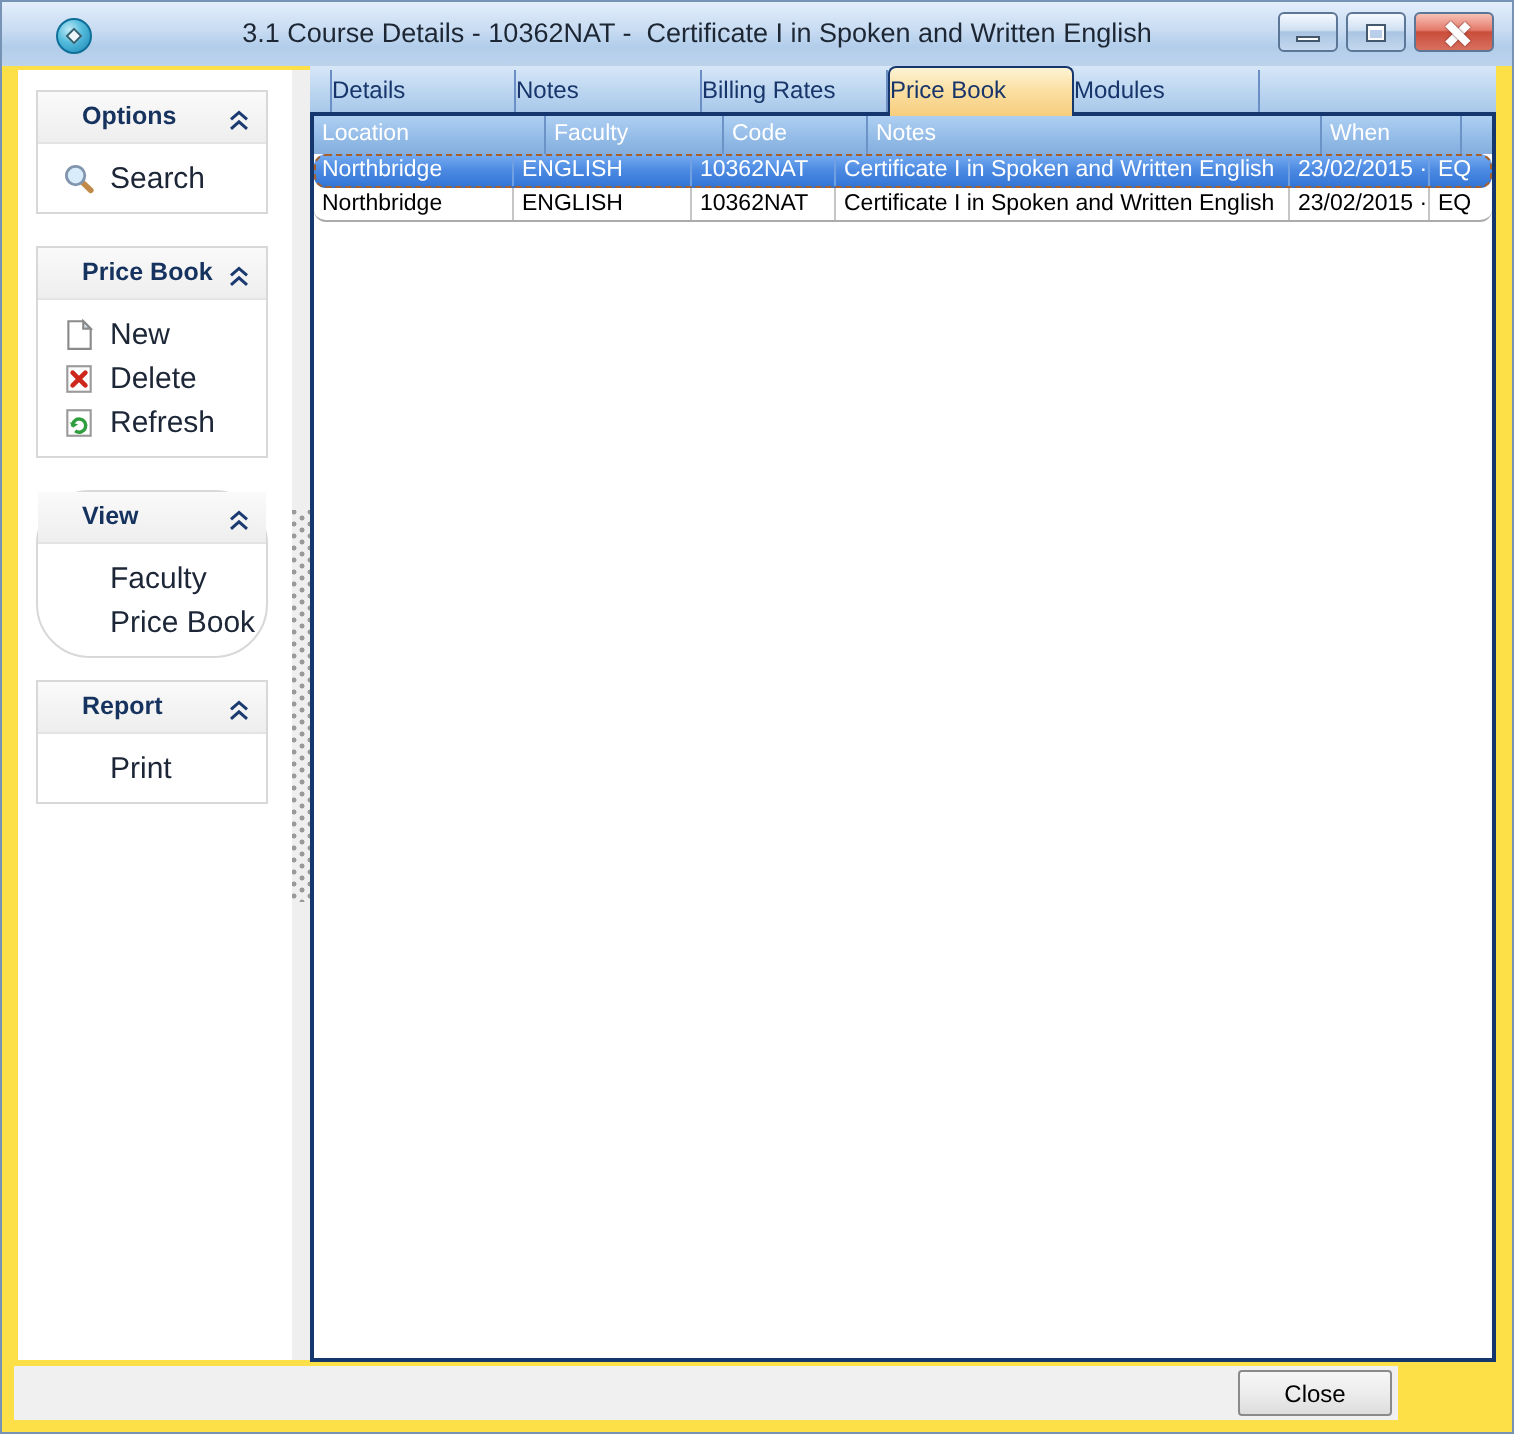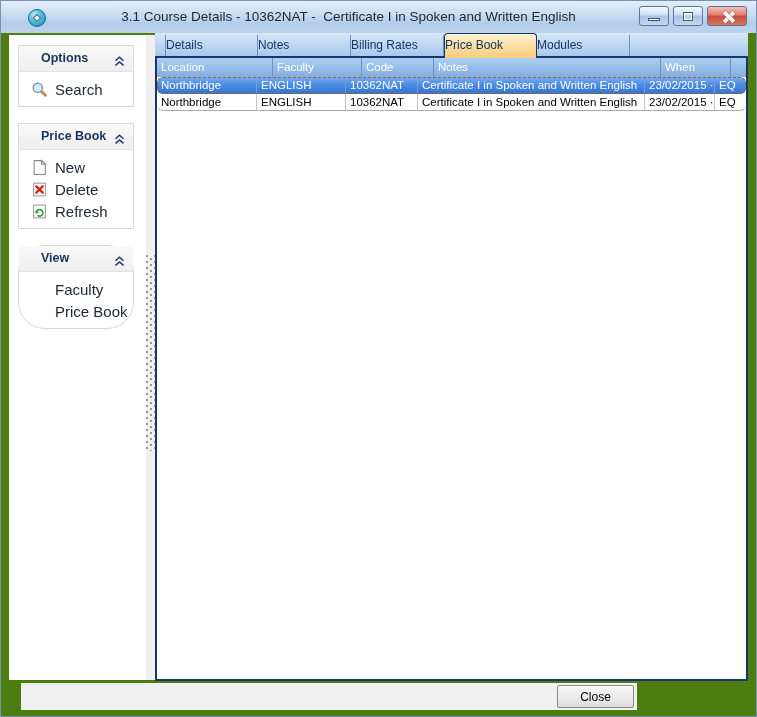--- a/index.html
+++ b/index.html
@@ -1,19 +1,19 @@
 <!DOCTYPE html>
 <html><head>
 <meta charset="utf-8">
 <style>
   * { margin:0; padding:0; box-sizing:border-box; }
   html,body { width:757px; height:717px; overflow:hidden; }
   body { font-family:"Liberation Sans", sans-serif; background:#b9cfe9; }
 
-  .window { position:absolute; inset:0; background:#4d7c0f; box-shadow:inset 0 0 0 1px #7692b5;padding-left:34px; }
+  .window { position:absolute; inset:0; background:#fde047; box-shadow:inset 0 0 0 1px #7692b5;padding-left:34px; }
 
   
   .titlebar { position:absolute; left:1px; top:1px; right:1px; height:32px;
     background:linear-gradient(180deg,#e3eefb 0%,#c7dbf2 45%,#b2cdea 70%,#bdd3ec 100%); }
   .app-icon { position:absolute; left:27px; top:8px; width:18px; height:18px; border-radius:50%;
     background:radial-gradient(circle at 35% 30%, #bfe9f6 0%, #58bede 40%, #1886b4 100%);
     border:1px solid #0f6f99; }
   .app-icon .diamond { position:absolute; left:5px; top:5px; width:6px; height:6px;
     background:#eef6fb; border:1px solid #30606f; transform:rotate(45deg); }
   .title { position:absolute; left:60px; right:120px; top:0; height:32px; line-height:32px;
@@ -79,21 +79,21 @@
   .th:last-child { flex:1; border-right:none; }
   .trow { display:flex; height:17px; background:#ffffff; border-bottom:1px solid #ababab; cursor:default;border-radius:6px; }
   .td { font-size:11.5px; color:#000000; line-height:16px; padding-left:4px;
     border-right:1px solid #c6c6c6; white-space:nowrap; overflow:hidden; flex:none; }
   .td:last-child { flex:1; border-right:none; }
   .trow.selected { background:linear-gradient(180deg,#78adf1 0%,#4c8ae2 50%,#3376d6 100%);
     border-bottom:1px solid #3a6fbd; outline:1px dashed #a85f28; outline-offset:-1px; }
   .trow.selected .td { color:#ffffff; border-right-color:#6fa0e2; }
 
   
-  .bottombar { position:absolute; left:21px; top:683px; width:616px; height:27px; background:#f0f0f0; }
+  .bottombar { position:absolute; left:7px; top:683px; width:692px; height:27px; background:#f0f0f0; }
   .close-btn { position:absolute; right:3px; top:2px; width:77px; height:23px;
     background:linear-gradient(180deg,#f7f7f7 0%,#ebebeb 55%,#dddddd 100%);
     border:1px solid #8a8a8a; border-radius:2px; font-family:"Liberation Sans",sans-serif;
     font-size:12px; color:#000; cursor:pointer; }
 </style>
 </head>
 <body>
 
 <div class="window">
 
@@ -173,20 +173,34 @@
             </svg></span>
         </div>
         <div class="card-body">
           <div class="side-item">
             <span class="item-icon"></span>
             <span class="item-label">Faculty</span>
           </div>
           <div class="side-item">
             <span class="item-icon"></span>
             <span class="item-label">Price Book</span>
+          </div>
+        </div>
+      </div>
+      <div class="card" style="top: 305px;">
+        <div class="card-header">
+          <span class="card-title">Report</span>
+          <span class="chevron"><svg width="11" height="11" viewBox="0 0 11 11">
+              <path d="M1.5 4.7 L5.5 1.2 L9.5 4.7 M1.5 9.4 L5.5 5.9 L9.5 9.4" fill="none" stroke="#1b3a70" stroke-width="1.5"></path>
+            </svg></span>
+        </div>
+        <div class="card-body">
+          <div class="side-item">
+            <span class="item-icon"></span>
+            <span class="item-label">Print</span>
           </div>
         </div>
       </div>
     </div>
 
   <div class="splitter">
     <div class="grip"></div>
   </div>
 
   <div class="main">

